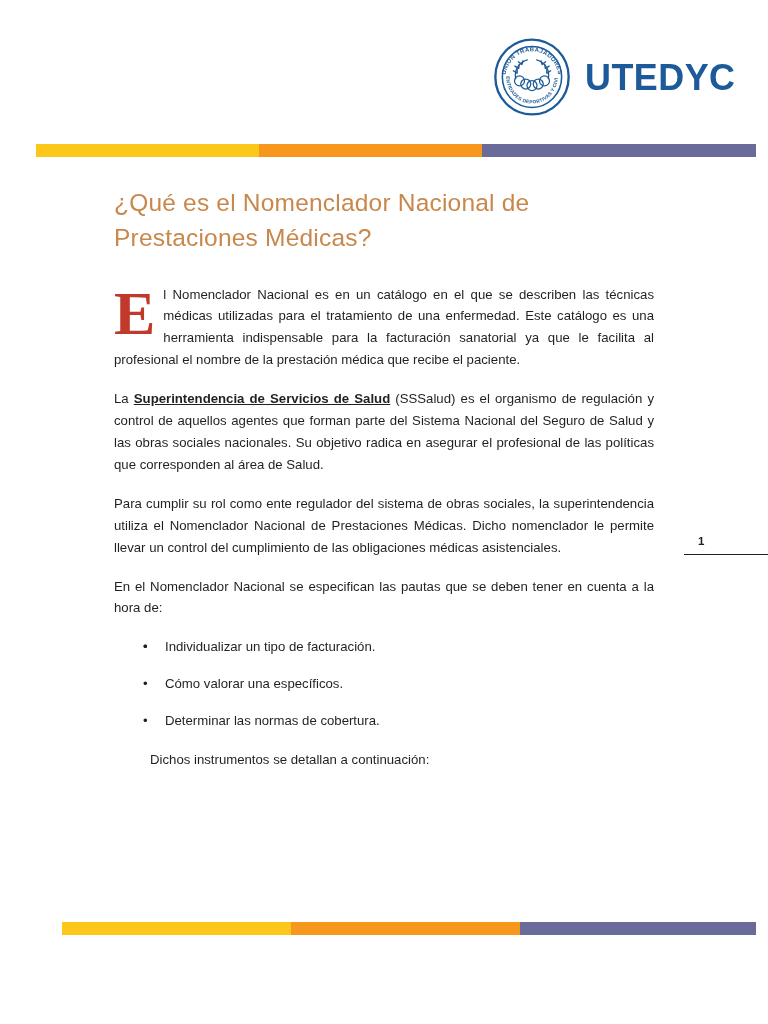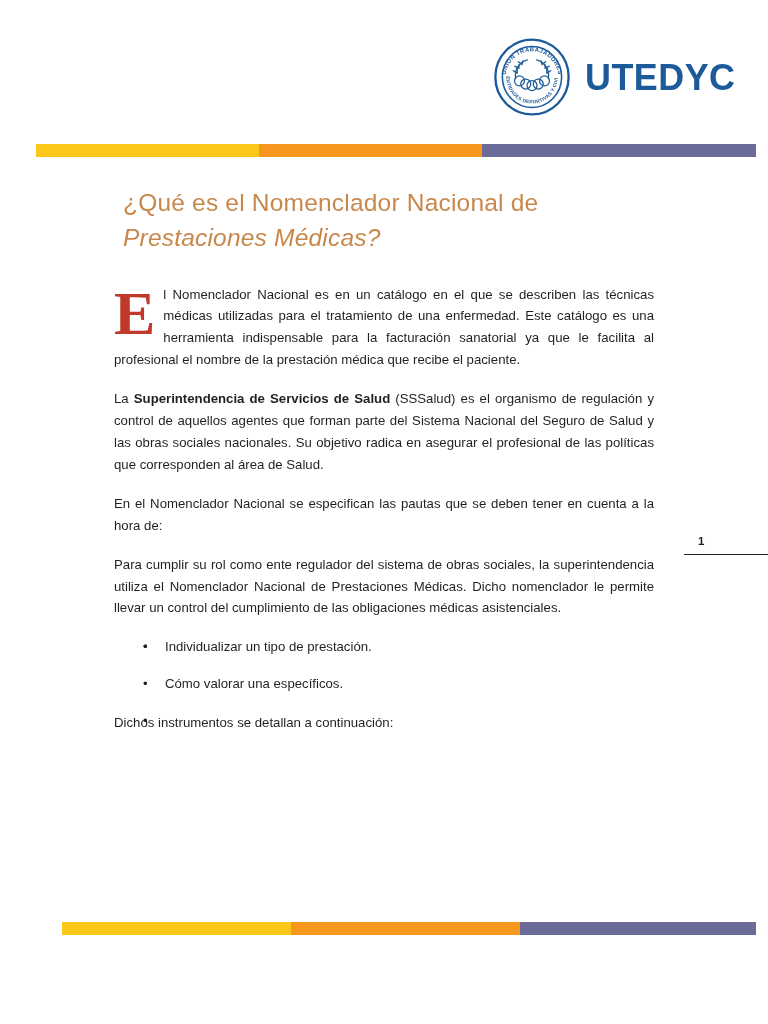--- a/index.html
+++ b/index.html
@@ -66,56 +66,56 @@
   .seg { height: 100%; }
 
   
   .content {
     position: absolute;
     left: 114px;
     right: 114px;
     top: 186px;
   }
   .doc-title {
-    margin: 0 0 28px 9px;
+    margin: 0 0 28px 0;
     font-size: 24.5px;
     line-height: 1.42;
     font-weight: 400;
     color: #c8874b;
     text-align: justify;
     text-align-last: left;
     letter-spacing: 0.2px;
   }
-  .doc-title .title-line2 { display: block; font-style: italic; }
+  .doc-title .title-line2 { display: block; }
 
   p.body-text {
     margin: 0 0 17px 0;
     font-size: 13.2px;
     line-height: 1.66;
     text-align: justify;
     color: #231f20;
   }
-  p.body-text:last-child { margin-bottom: 0; }
+  p.body-text:last-child { margin-bottom: 0; margin-left: 36px; }
 
   .dropcap-para {
     position: relative;
     min-height: 84px;
   }
   .dropcap {
     float: left;
     font-family: "Liberation Serif", serif;
     font-weight: 700;
     font-size: 62px;
     line-height: 0.86;
     color: #c0392b;
     padding: 2px 8px 0 0;
     margin-top: 1px;
   }
 
-  strong.bold-term { font-weight: 700; }
+  strong.bold-term { font-weight: 700; text-decoration: underline; }
 
   
   ul.bullets {
     margin: 4px 0 17px 0;
     padding: 0;
     list-style: none;
   }
   ul.bullets li {
     position: relative;
     padding-left: 51px;
@@ -218,38 +218,39 @@
       <span>¿Qué es el Nomenclador Nacional de</span>
       <span class="title-line2">Prestaciones Médicas?</span>
     </h1>
 
     <p class="body-text dropcap-para">
       <span class="dropcap">E</span><span>l Nomenclador Nacional es en un catálogo en el que se describen las técnicas médicas utilizadas para el tratamiento de una enfermedad. Este catálogo es una herramienta indispensable para la facturación sanatorial ya que le facilita al profesional el nombre de la prestación médica que recibe el paciente.</span>
     </p>
 
     <p class="body-text"><span>La </span><strong class="bold-term">Superintendencia de Servicios de Salud</strong><span> (SSSalud) es el organismo de regulación y control de aquellos agentes que forman parte del Sistema Nacional del Seguro de Salud y las obras sociales nacionales. Su objetivo radica en asegurar el profesional de las políticas que corresponden al área de Salud.</span></p>
 
+    <p class="body-text">Para cumplir su rol como ente regulador del sistema de obras sociales, la superintendencia utiliza el Nomenclador Nacional de Prestaciones Médicas. Dicho nomenclador le permite llevar un control del cumplimiento de las obligaciones médicas asistenciales.</p>
+
     <p class="body-text">En el Nomenclador Nacional se especifican las pautas que se deben tener en cuenta a la hora de:</p>
 
-    <p class="body-text">Para cumplir su rol como ente regulador del sistema de obras sociales, la superintendencia utiliza el Nomenclador Nacional de Prestaciones Médicas. Dicho nomenclador le permite llevar un control del cumplimiento de las obligaciones médicas asistenciales.</p>
-
     <ul class="bullets">
       <li>
         <span class="bullet-dot">•</span>
       </li>
       <li>
         <span class="bullet-dot">•</span>
-        <span>Individualizar un tipo de prestación.</span>
+        <span>Individualizar un tipo de facturación.</span>
       </li>
       <li>
         <span class="bullet-dot">•</span>
         <span>Cómo valorar una específicos.</span>
       </li>
       <li>
         <span class="bullet-dot">•</span>
+        <span>Determinar las normas de cobertura.</span>
       </li>
     </ul>
 
 
     <p class="body-text">Dichos instrumentos se detallan a continuación:</p>
 
   </div>
 
   <div class="rule-bar bottom">
     <div class="seg" style="flex:33;background:#fbc719;"></div>

